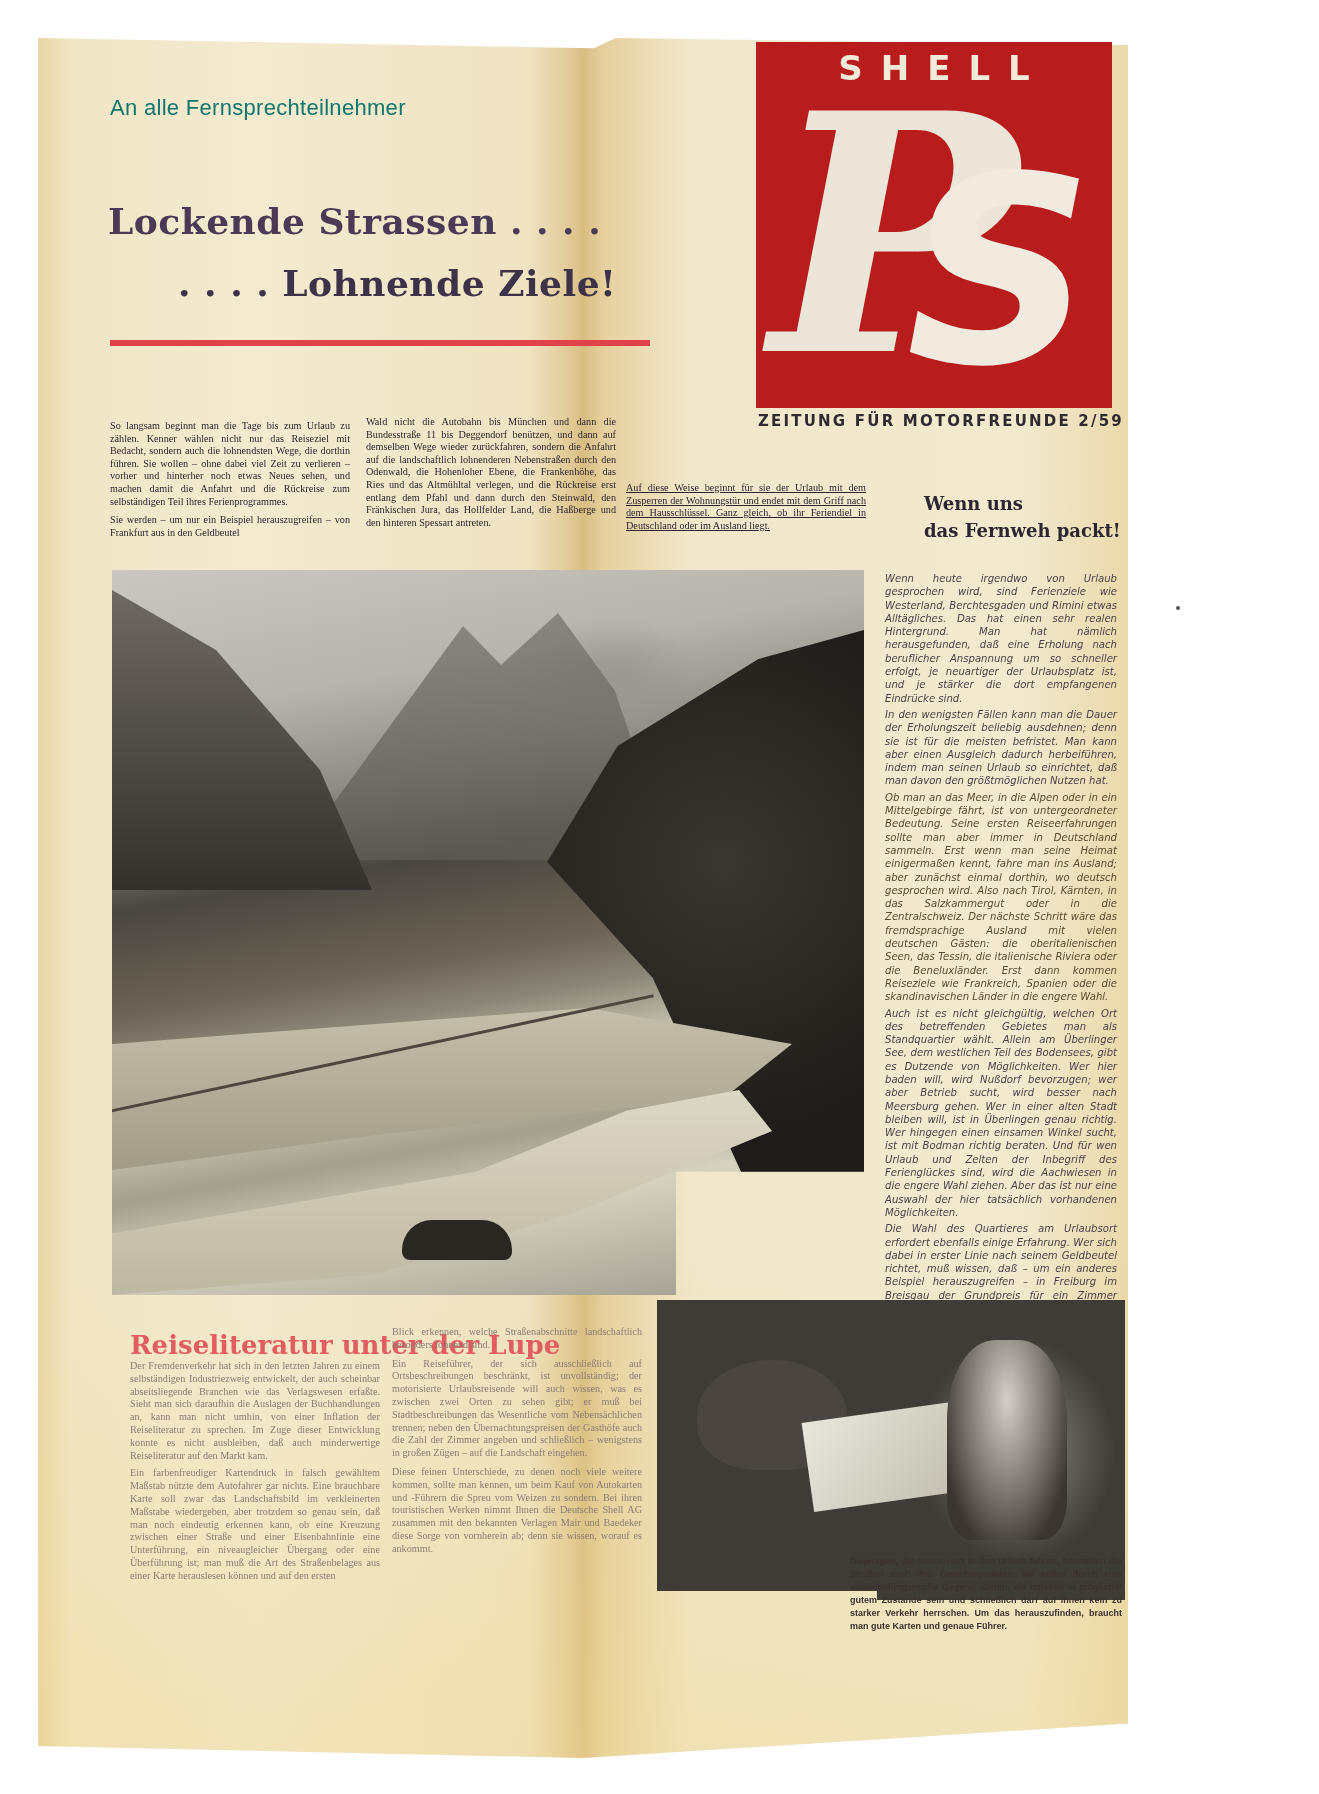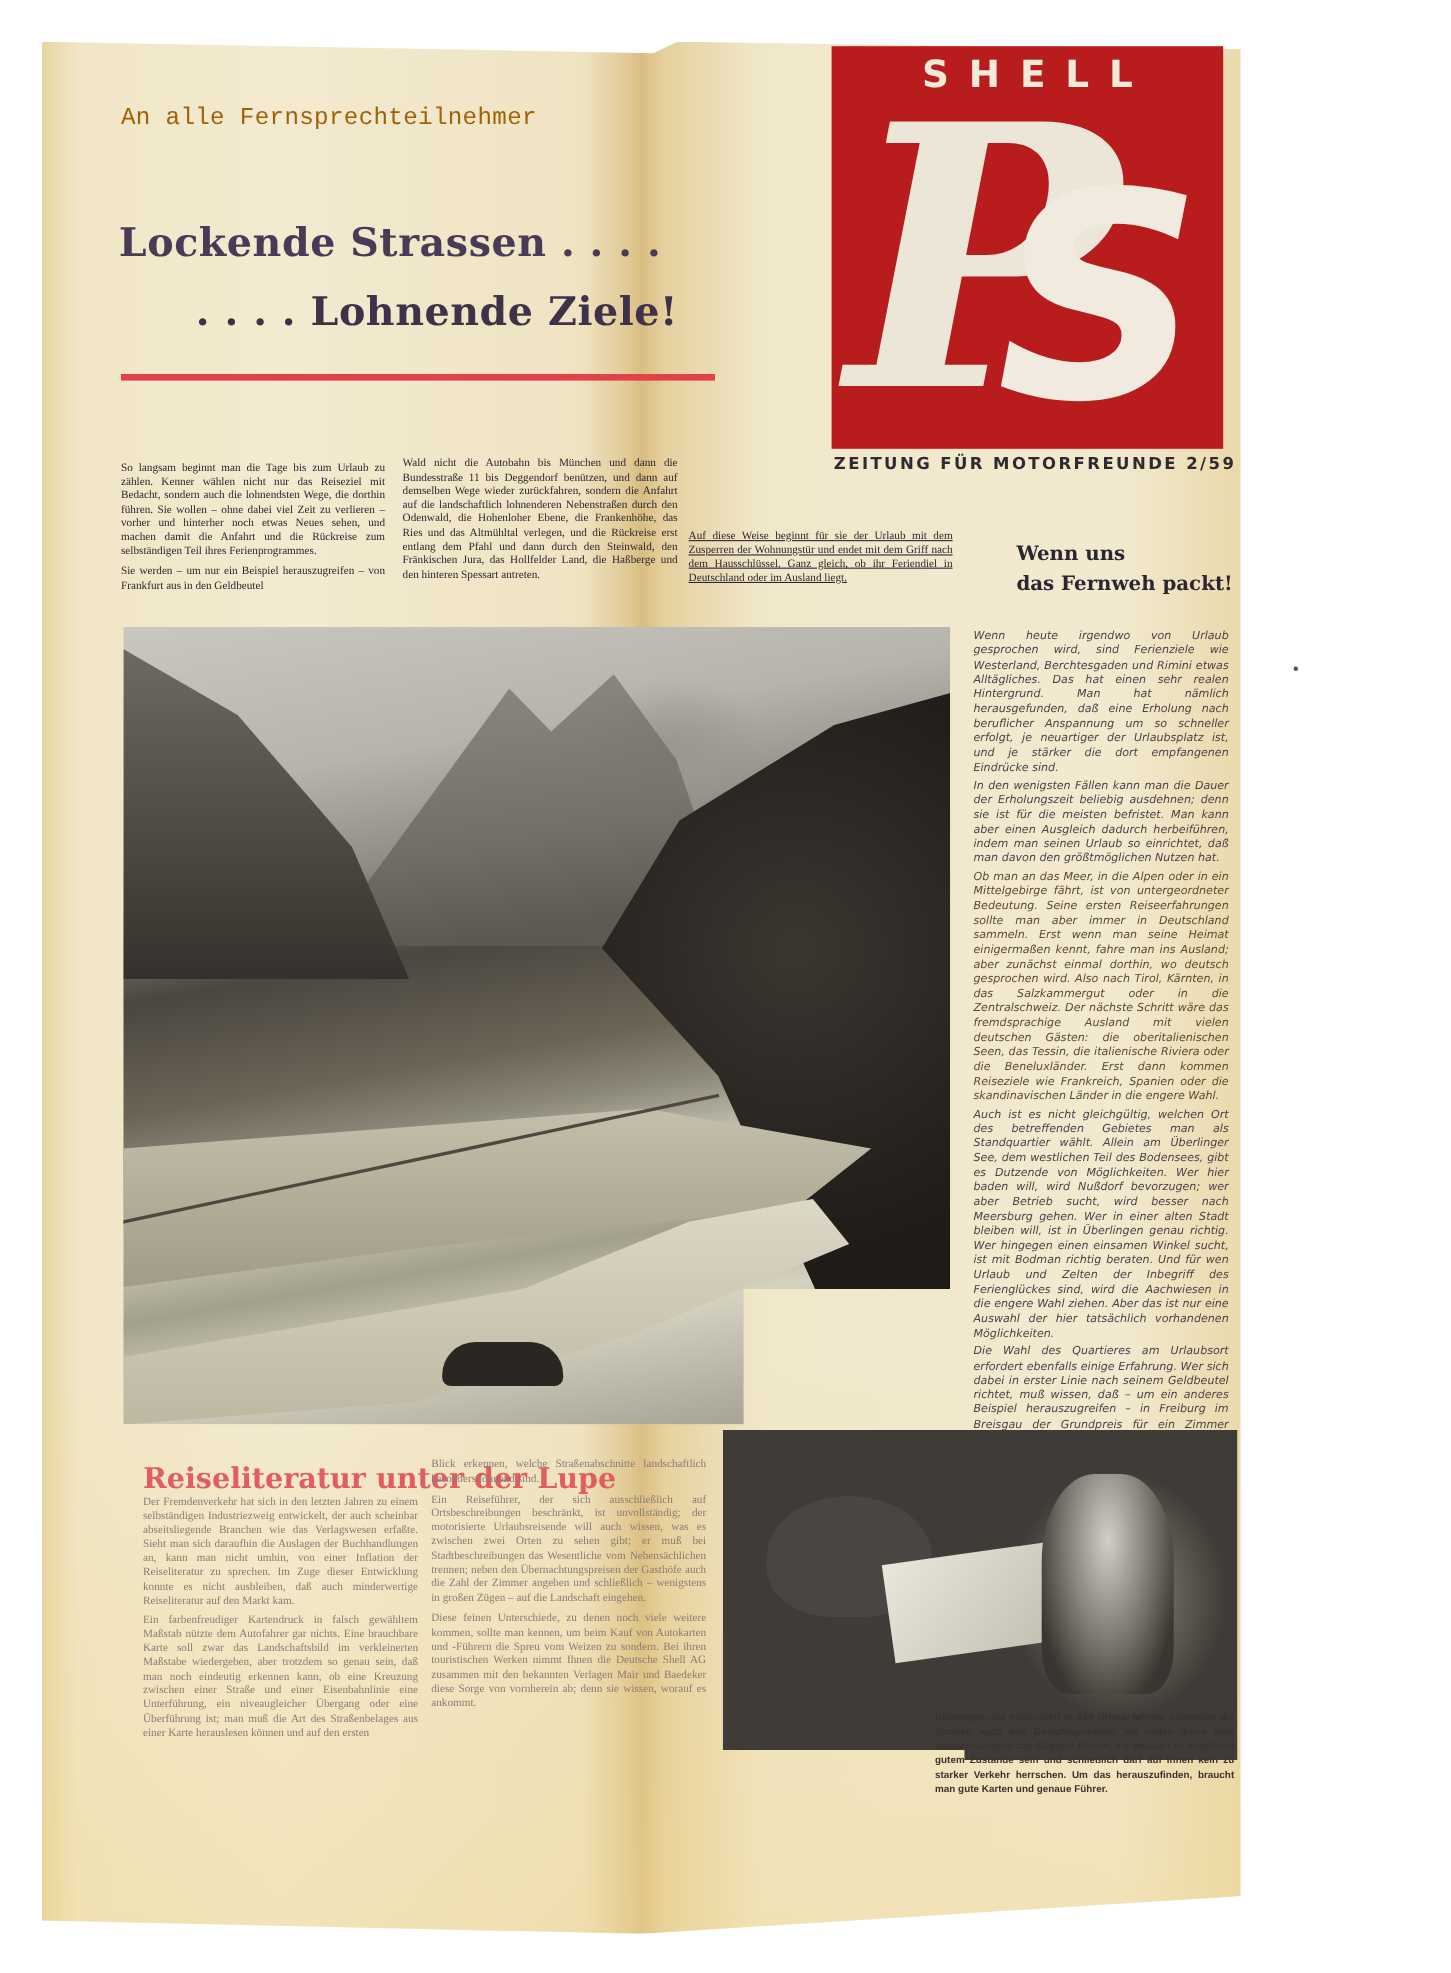--- a/index.html
+++ b/index.html
@@ -5,21 +5,21 @@
   html, body { margin:0; padding:0; }
   body { width:1319px; height:1794px; background:#ffffff; position:relative; overflow:hidden; font-family:"Liberation Serif", serif; }
   .sheet { position:absolute; left:38px; top:38px; width:1090px; height:1720px;
     background: linear-gradient(90deg, #e8d5a3 0%, #f1e6c6 3%, #f3ead0 20%, #efe3c2 45%, #e0c893 49%, #d9bd82 50%, #e6d19f 52%, #f1e7cb 60%, #f2e9cf 90%, #ead9ab 100%);
     box-shadow: 0 2px 6px rgba(0,0,0,0.15);
     clip-path: polygon(0 0, 51% 0.6%, 53% 0, 100% 0.4%, 100% 98%, 50% 100%, 0 99.3%);
   }
   .sheet::after { content:""; position:absolute; left:0; right:0; bottom:0; height:30%;
     background: linear-gradient(180deg, rgba(240,220,160,0) 0%, rgba(240,215,140,0.35) 100%); }
   .abs { position:absolute; }
-  .kicker { left:110px; top:95px; font-size:22px; color:#a16207; letter-spacing:0.3px; font-family:Liberation Mono, monospace; }
+  .kicker { left:110px; top:95px; font-size:22px; color:#0f766e; letter-spacing:0.3px; font-family:Liberation Sans, sans-serif; }
   .head1 { left:108px; top:200px; font-size:36px; font-weight:bold; color:#4a3a55; font-family:"DejaVu Serif", serif; letter-spacing:0.5px; white-space:nowrap; }
   .head2 { left:178px; top:262px; font-size:36px; font-weight:bold; color:#3e3248; font-family:"DejaVu Serif", serif; letter-spacing:0.5px; white-space:nowrap; }
   .redrule { left:110px; top:340px; width:540px; height:6px; background:#e0424a; }
   .logo { left:756px; top:42px; width:356px; height:366px; background:#b91c1c; overflow:hidden; }
   .logo .shell { position:absolute; left:0; right:0; top:6px; text-align:center; font-family:"DejaVu Sans", sans-serif; font-weight:bold; font-size:34px; letter-spacing:18px; color:#f2ead8; padding-left:18px; }
   .logo .ps { position:absolute; left:14px; top:28px; font-family:"DejaVu Serif", serif; font-weight:bold; font-style:italic; font-size:330px; line-height:330px; color:#ece6d8;
      background-image: radial-gradient(#7a7a7a 28%, transparent 32%); background-size:5px 5px; -webkit-background-clip:text; background-clip:text; letter-spacing:-40px; }
   .logo .ps-s { position:absolute; left:150px; top:100px; font-family:"DejaVu Sans", sans-serif; font-weight:bold; font-style:italic; font-size:260px; line-height:260px; color:#f0eadf; }
   .tagline { left:758px; top:412px; font-family:"DejaVu Sans", sans-serif; font-weight:bold; font-size:15px; letter-spacing:2.2px; color:#2e2a30; white-space:nowrap; }
   .col { font-size:10.2px; line-height:12.6px; color:#2c2630; text-align:justify; font-family:"Liberation Serif", serif; }

